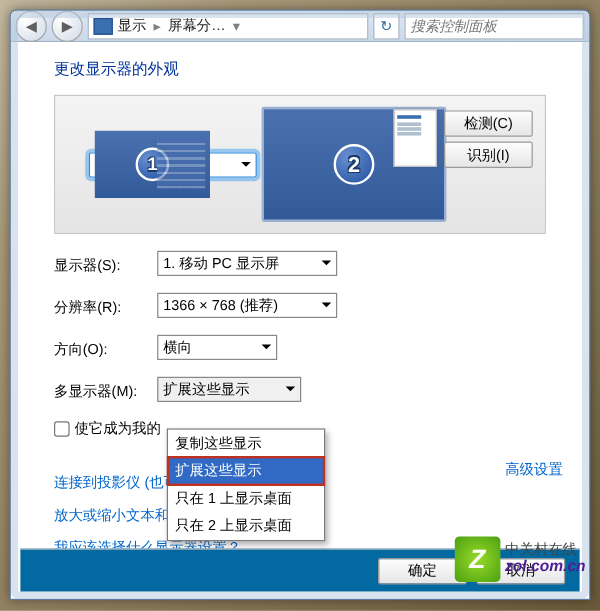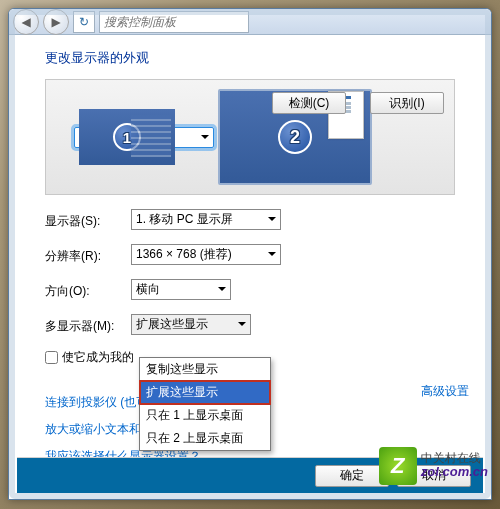--- a/index.html
+++ b/index.html
@@ -21,21 +21,21 @@
 .mon.sel{border-color:#2a8ae0;outline:3px solid rgba(50,150,240,.45)}
 .mscreen{background:linear-gradient(#4a70b0,#335a98);position:relative;display:flex;align-items:center;justify-content:center;color:#fff;font-size:24px;font-weight:bold;text-shadow:-1px -1px 0 #1a3a6a,1px -1px 0 #1a3a6a,-1px 1px 0 #1a3a6a,1px 1px 0 #1a3a6a}
 .mon1 .mscreen{width:96px;height:56px}
 .mon1 .num{width:28px;height:28px;border-radius:50%;background:radial-gradient(circle at 35% 30%,#6a90d0,#2050a0);border:2px solid #fff;display:flex;align-items:center;justify-content:center;font-size:15px}
 .mon1 .kb{position:absolute;right:4px;top:6px;width:40px;height:42px;background:repeating-linear-gradient(0deg,#9ab0d0 0 2px,#4a70b0 2px 6px),repeating-linear-gradient(90deg,#9ab0d0 0 2px,transparent 2px 6px);opacity:.6}
 .mon2{margin-left:4px}
 .mon2 .mscreen{width:150px;height:92px}
 .mon2 .doc{position:absolute;right:6px;top:0;width:36px;height:48px;background:#fff;border:1px solid #c0c0c0;box-shadow:0 0 2px rgba(0,0,0,.2)}
 .mon2 .doc::after{content:"";position:absolute;left:2px;top:4px;width:20px;height:3px;background:#3a70b0;box-shadow:0 6px 0 #b0c0d0,0 10px 0 #b0c0d0,0 14px 0 #b0c0d0}
 .mon2 .num{width:34px;height:34px;border-radius:50%;background:radial-gradient(circle at 35% 30%,#6a90d0,#2050a0);border:2px solid #fff;display:flex;align-items:center;justify-content:center;font-size:18px}
-.sidebtns{position:absolute;right:10px;top:12px;display:flex;flex-direction:row;gap:24px}
+.sidebtns{position:absolute;right:10px;top:12px;display:flex;flex-direction:column;gap:4px}
 .wbtn{width:74px;height:22px;background:linear-gradient(#fdfdfd,#e6e6e6);border:1px solid #9a9a9a;border-radius:2px;cursor:pointer}
 .formrow{display:flex;align-items:flex-end;margin-top:14px;gap:6px}
 .formrow label{width:80px;color:#000}
 .sel{height:21px;background:#fff;border:1px solid #888;padding:0 18px 0 4px;position:relative;min-width:140px;display:flex;align-items:center}
 .sel::after{content:"";position:absolute;right:4px;top:7px;border:4px solid transparent;border-top-color:#000}
 .selhl{background:#f0f0f0;border-color:#888}
 .dropdown{position:absolute;left:130px;top:348px;width:132px;background:#fff;border:1px solid #7a7a7a;box-shadow:2px 3px 5px rgba(0,0,0,.3);z-index:10}
 .dropdown .opt{padding:3px 6px;white-space:nowrap}
 .dropdown .opt.sel-opt{background:#316ac5;color:#fff;outline:2px solid #c03020;outline-offset:-1px}
 .chk{display:flex;align-items:center;gap:4px;margin-top:14px;position:relative}
@@ -49,20 +49,27 @@
 .ztxt .cn{color:#444;font-size:12px}
 .ztxt .en{color:#4c1d95;font-size:13px;font-style:italic;font-weight:bold}
 </style>
 </head>
 <body>
 
 <div class="window">
   <div class="titlebar">
     <div class="navbtn round">◀</div>
     <div class="navbtn round">▶</div>
+    <div class="addr">
+      <span class="cpicon"></span>
+      <span>显示</span>
+      <span class="sep">▸</span>
+      <span>屏幕分…</span>
+      <span class="sep">▾</span>
+    </div>
     <div class="refbtn">↻</div>
     <input class="search" placeholder="搜索控制面板" style="">
   </div>
 
   <div class="body">
     <div class="heading">更改显示器的外观</div>
 
     <div class="preview">
       <div class="mon mon1 sel">
         <div class="mscreen">

